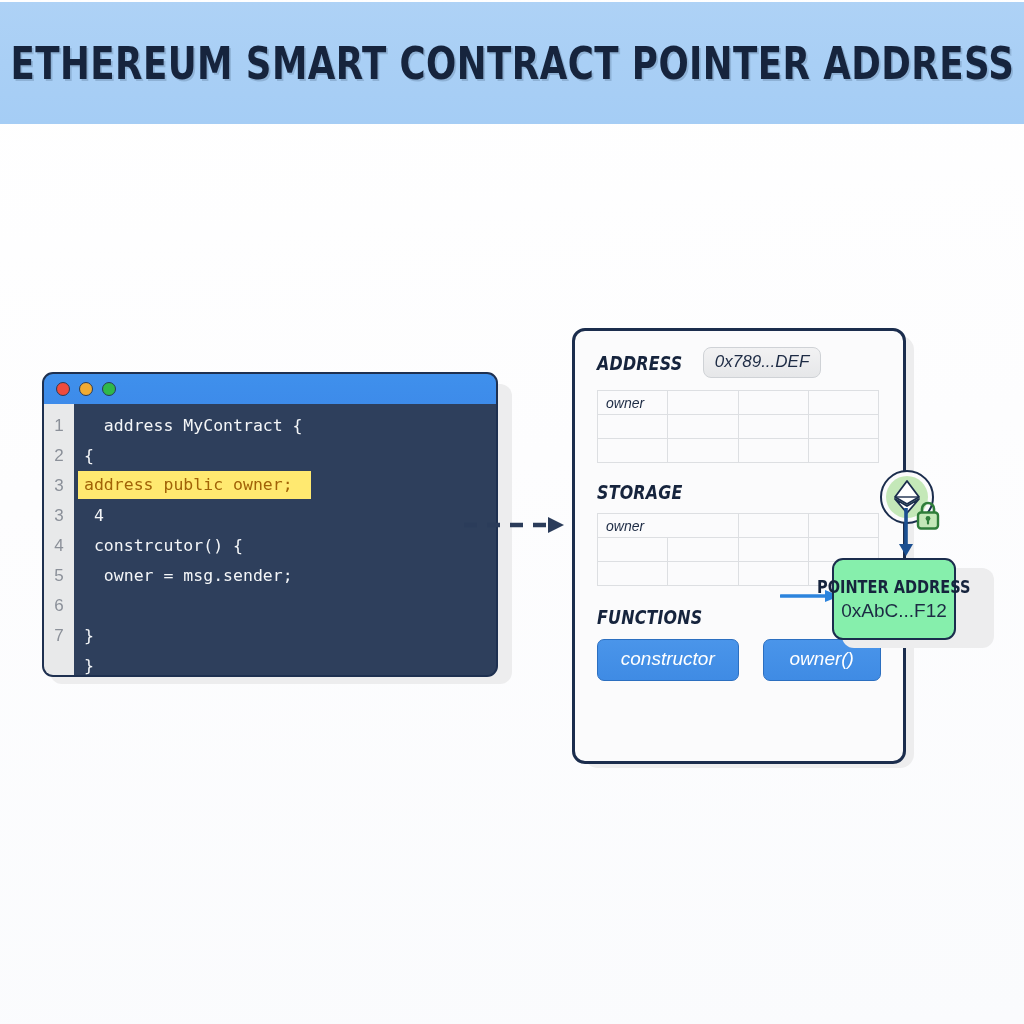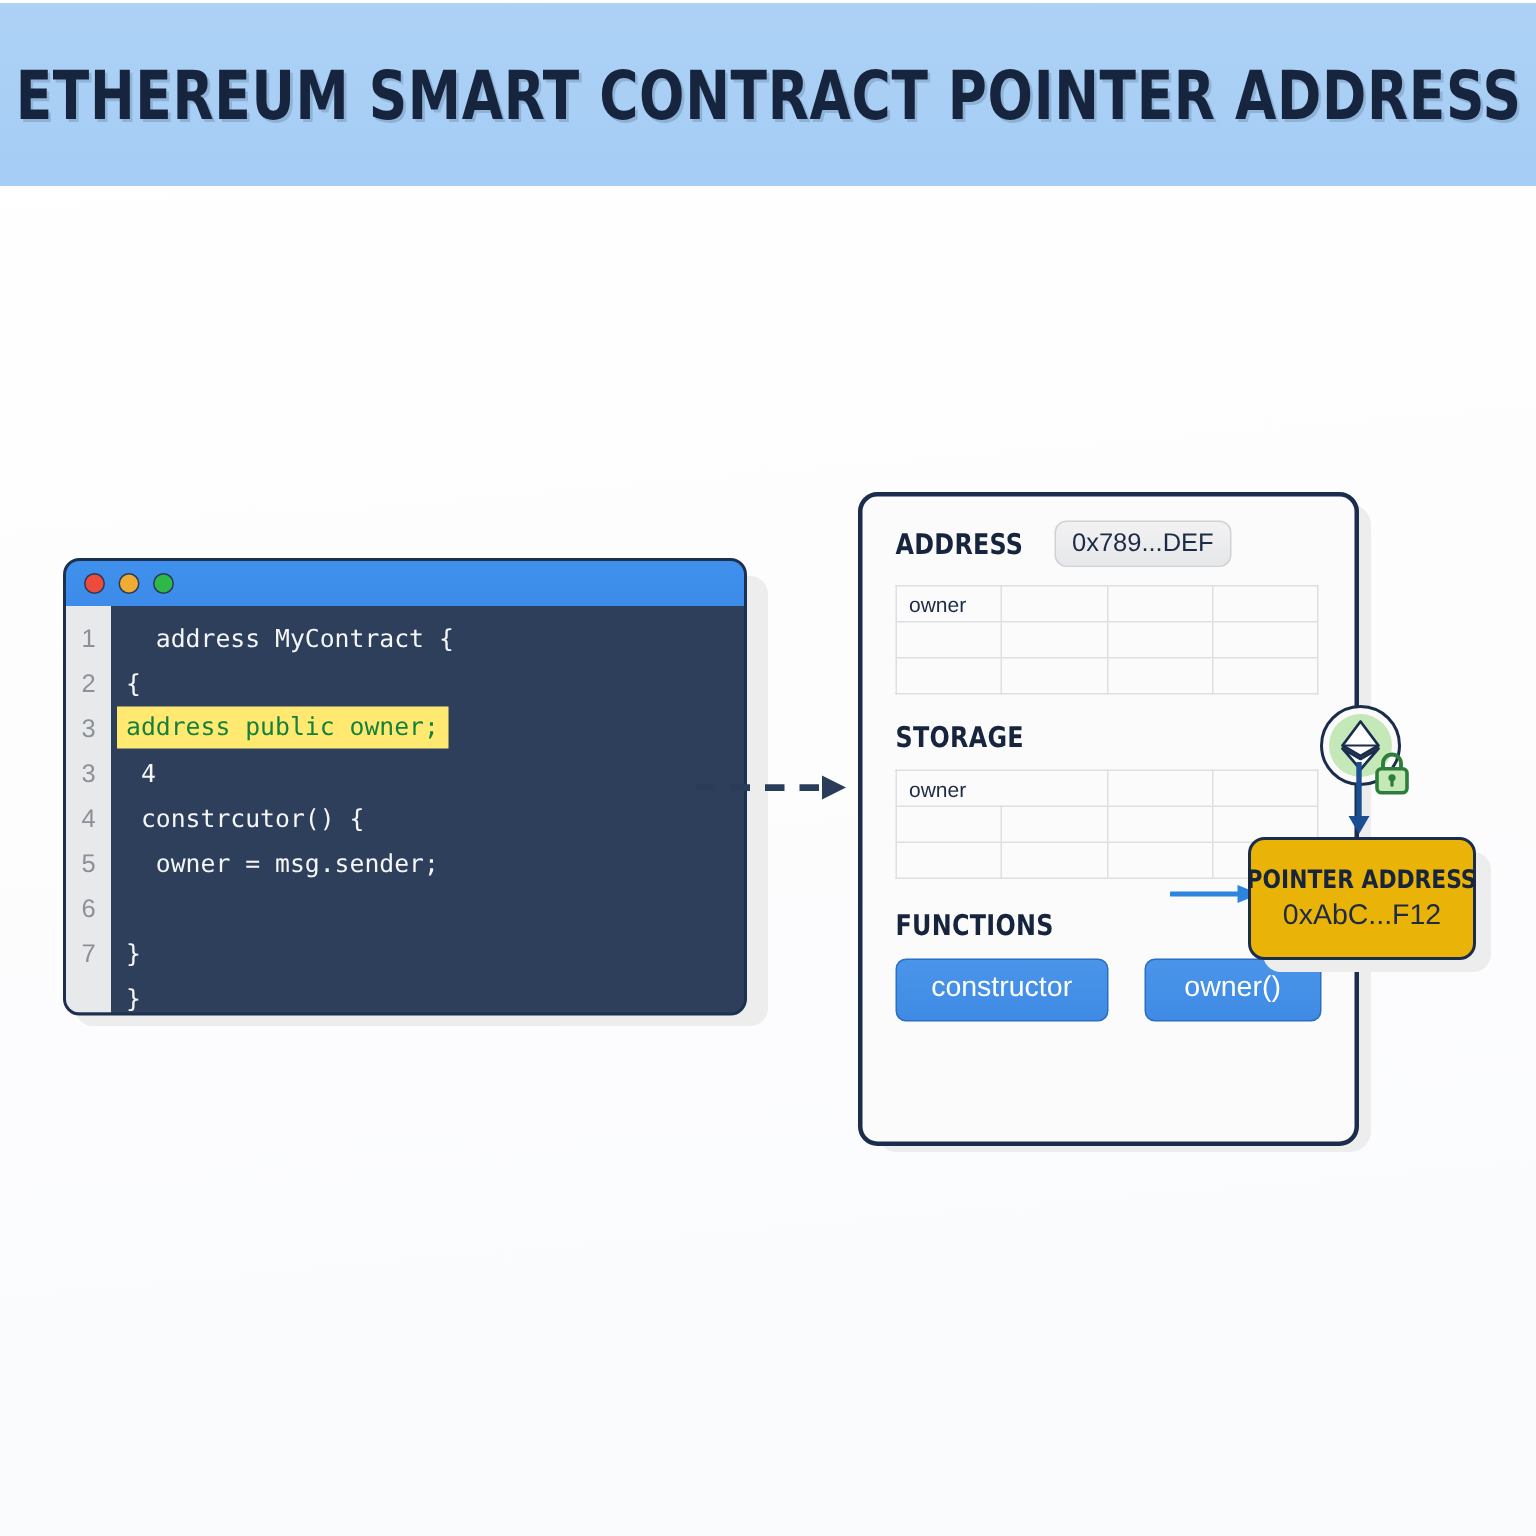--- a/index.html
+++ b/index.html
@@ -101,23 +101,23 @@
     line-height: 30px;
     font-family: "DejaVu Sans Mono", monospace;
     font-size: 16.5px;
     color: #f4f6f8;
     white-space: pre;
     padding-left: 10px;
   }
   #code .cl.hl {
     display: inline-block;
     background: #ffe970;
-    color: #15803d;
+    color: #a16207;
     padding-left: 6px;
-    padding-right: 6px;
+    padding-right: 18px;
     margin-left: 4px;
     line-height: 28px;
     height: 28px;
   }
   .hl-wrap { height: 30px; }
 
   
   #dashed-arrow {
     position: absolute;
     left: 462px; top: 508px;
@@ -149,21 +149,21 @@
     justify-content: center;
   }
   #panel-header-title {
     font-family: "DejaVu Sans Condensed", "Liberation Sans Narrow", "Liberation Sans", sans-serif;
     font-weight: bold;
     font-size: 20px;
     color: #ffffff;
     letter-spacing: 0.4px;
     transform: scaleX(0.95);
   }
-  #panel-body { padding: 16px 22px 0 22px; }
+  #panel-body { padding: 16px 22px 0 22px; font-style: italic; }
 
   .sec-label {
     font-family: "DejaVu Sans Condensed", "Liberation Sans Narrow", "Liberation Sans", sans-serif;
     font-weight: bold;
     font-size: 19px;
     color: #16243d;
     letter-spacing: 0.2px;
     transform: scaleX(0.93);
     transform-origin: left center;
   }
@@ -267,24 +267,24 @@
   #pointer-shadow {
     position: absolute;
     left: 842px; top: 568px;
     width: 152px; height: 80px;
     background: #ededee;
     border-radius: 12px;
   }
   #pointer-box {
     position: absolute;
     left: 832px; top: 558px;
-    width: 152px; height: 82px;
+    width: 124px; height: 82px;
     border: 2.6px solid #1b2d4d;
     border-radius: 11px;
-    background: #eab308;
+    background: #86efac;
     display: flex;
     flex-direction: column;
     align-items: center;
     justify-content: center;
     gap: 3px;
   }
   #pointer-title {
     font-family: "DejaVu Sans Condensed", "Liberation Sans Narrow", "Liberation Sans", sans-serif;
     font-weight: bold;
     font-size: 17px;

